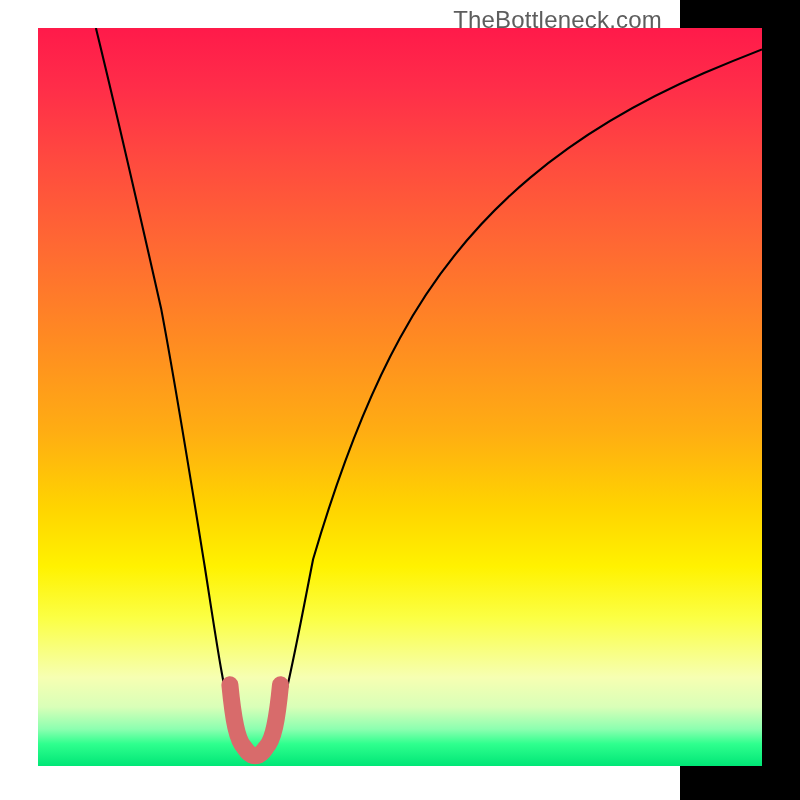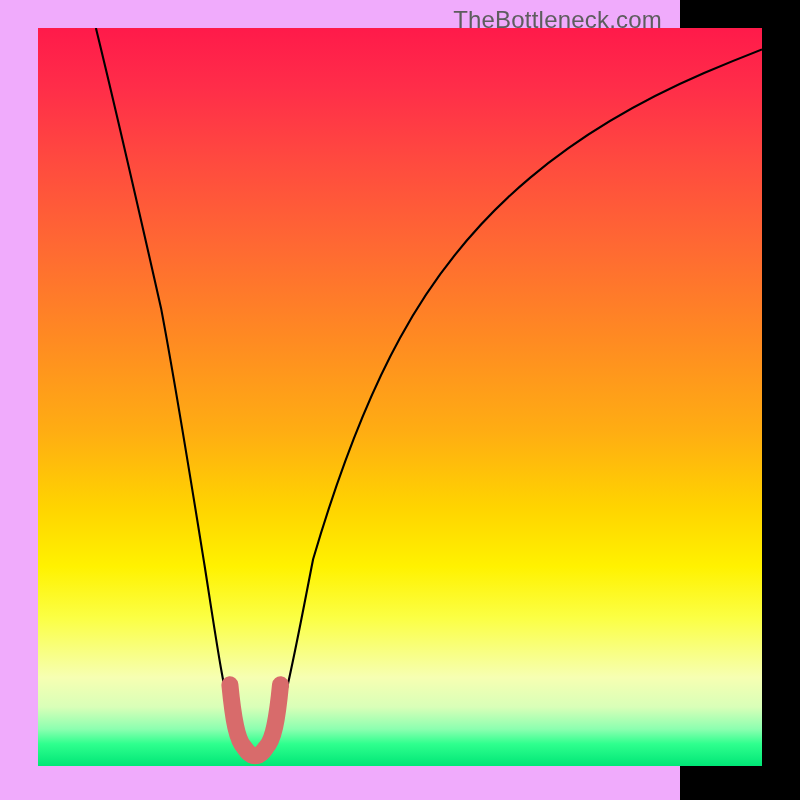--- a/index.html
+++ b/index.html
@@ -1,16 +1,16 @@
 <!DOCTYPE html>
 <html><head>
 <meta charset="utf-8">
 <style>
   html,body{margin:0;padding:0;width:800px;height:800px;background:#000;overflow:hidden;font-family:Arial,Helvetica,sans-serif}
-  .frame{position:absolute;left:0;top:0;width:680px;height:800px;background:#f0abfc}
+  .frame{position:absolute;left:0;top:0;width:680px;height:800px;background:#ffffff}
   .watermark{position:absolute;top:6px;right:18px;color:#5d5d5d;font-size:24px;font-weight:400;letter-spacing:.2px}
   .plot{position:absolute;left:38px;top:28px;width:724px;height:738px}
   .gradient{position:absolute;left:0;top:0;width:100%;height:100%;
     background:linear-gradient(to bottom,
       #ff1a4a 0%,
       #ff2d49 8%,
       #ff4a3f 18%,
       #ff6a32 30%,
       #ff8a22 42%,
       #ffae12 55%,

